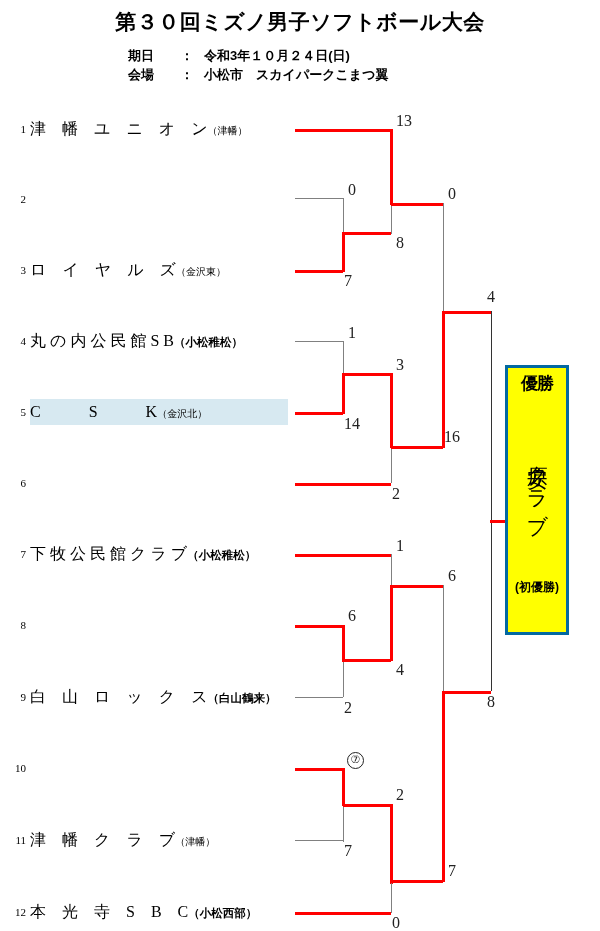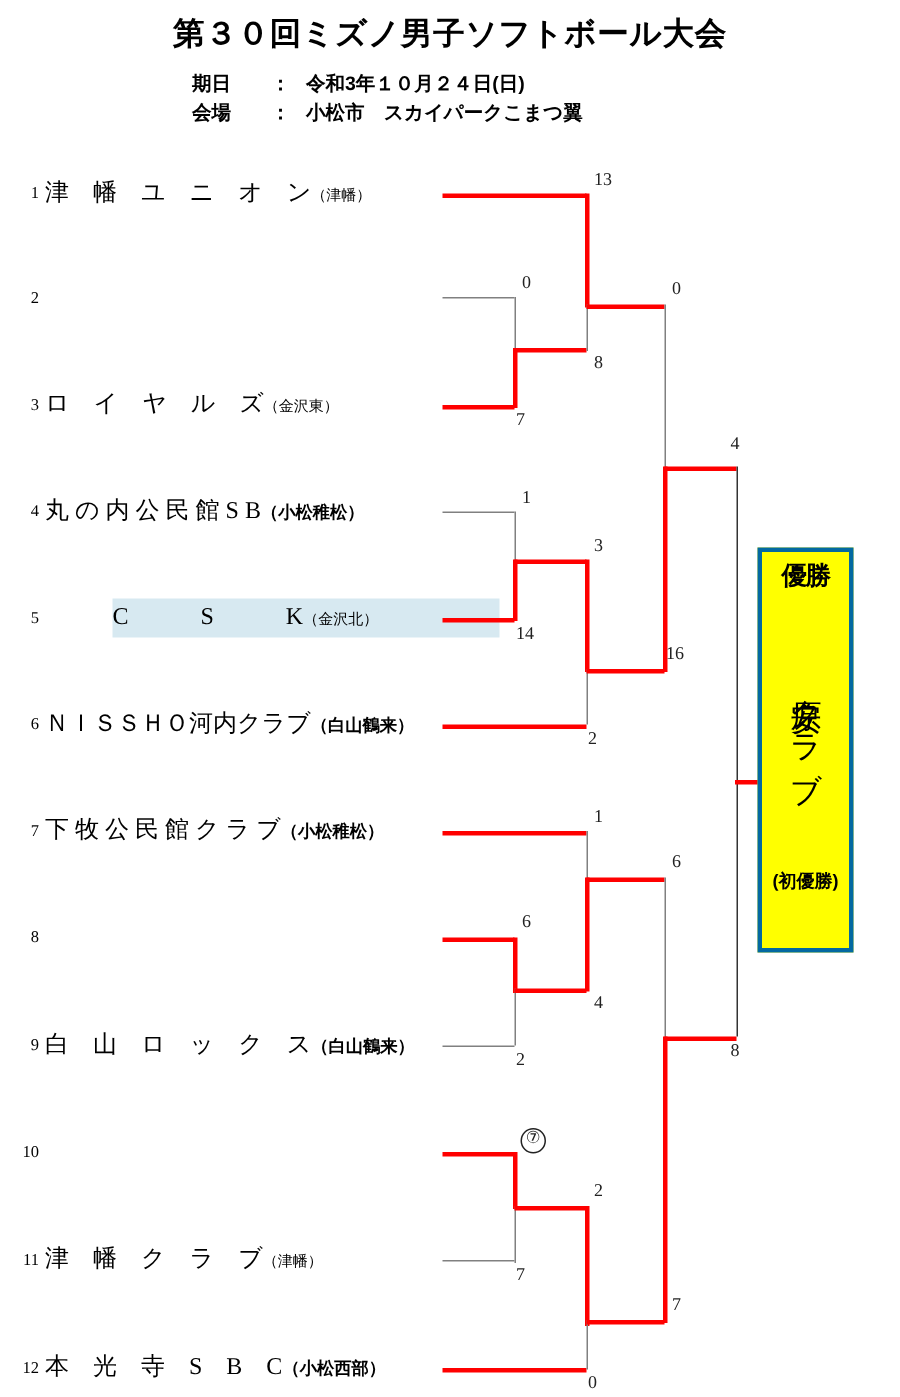--- a/index.html
+++ b/index.html
@@ -30,40 +30,40 @@
   .team-seed{
     position:absolute;left:6px;top:7px;width:20px;text-align:right;
     font-size:11px;font-family:"Liberation Serif","DejaVu Serif",serif;
   }
   .team-name{
     position:absolute;left:30px;top:0px;width:258px;height:26px;
     line-height:26px;font-size:16px;white-space:nowrap;
     font-family:"Liberation Serif","DejaVu Serif",serif;
   }
   .team-name .nm{display:inline-block;text-align:right;}
-  .team-name.hl-blue{background:#d7e9f1;margin-left:45px;}
+  .team-name.hl-blue{background:#d7e9f1;}
   .team-name.hl-yellow{background:#ffff00;font-weight:700;}
   .pref{font-size:10px;}
   .pref-sm{font-size:11.5px;font-weight:700;}
 
   
   .ln{position:absolute;}
   .h{height:0;border-top-style:solid;}
   .v{width:0;border-left-style:solid;}
   .win{border-color:#ff0000;}
   .lose{border-color:#808080;}
   .h.win{border-top-width:3px;}
   .h.lose{border-top-width:1px;}
   .v.win{border-left-width:3px;}
   .v.lose{border-left-width:1px;}
   .v.dark{border-left-width:1px;border-color:#333;}
 
   
   .score{
-    position:absolute;font-size:12px;color:#222;white-space:nowrap;
+    position:absolute;font-size:16px;color:#222;white-space:nowrap;
     font-family:"Liberation Serif","DejaVu Serif",serif;
   }
   .score.circled{
     font-size:11px;border:1.4px solid #222;border-radius:50%;
     width:15px;height:15px;line-height:13px;text-align:center;
   }
 
   
   #champion-box{
     position:absolute;left:505px;top:365px;width:64px;height:270px;
@@ -111,21 +111,20 @@
 <div class="team-row" style="top:328px">
   <span class="team-seed">4</span>
   <span class="team-name" id="tn3"><span class="nm">丸 の 内 公 民 館 S B</span><span class="pref-sm">（小松稚松）</span></span>
 </div>
 <div class="team-row" style="top:399px">
   <span class="team-seed">5</span>
   <span class="team-name hl-blue" id="tn4"><span class="nm">C　　　S　　　K</span><span class="pref">（金沢北）</span></span>
 </div>
 <div class="team-row" style="top:470px">
   <span class="team-seed">6</span>
-  <span class="team-name" id="tn5"><span class="nm">ＮＩＳＳＨＯ河内クラブ</span><span class="pref-sm">（白山鶴来）</span></span>
 </div>
 <div class="team-row" style="top:541px">
   <span class="team-seed">7</span>
   <span class="team-name" id="tn6"><span class="nm">下 牧 公 民 館 ク ラ ブ</span><span class="pref-sm">（小松稚松）</span></span>
 </div>
 <div class="team-row" style="top:612px">
   <span class="team-seed">8</span>
 </div>
 <div class="team-row" style="top:684px">
   <span class="team-seed">9</span>

